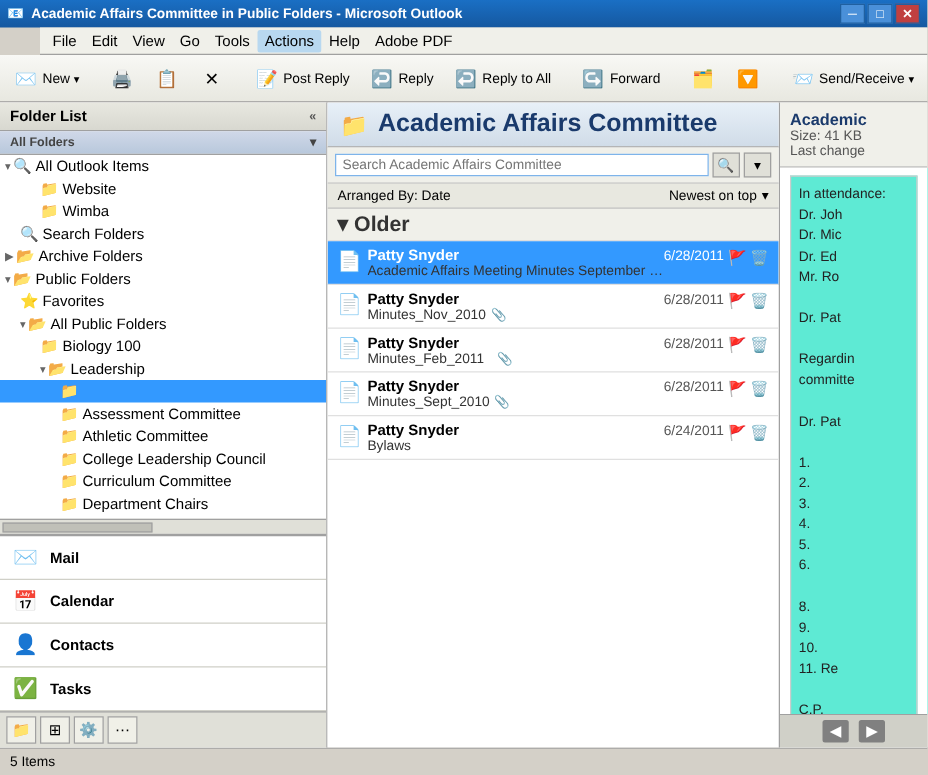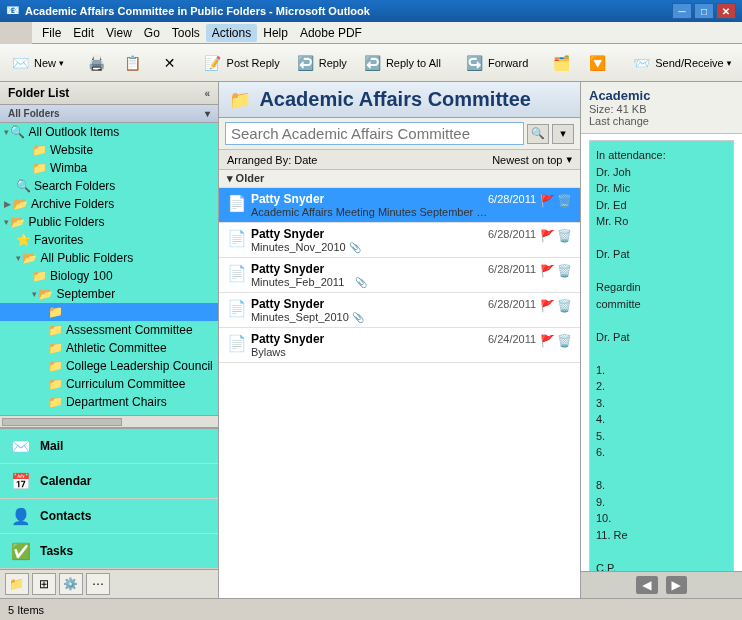--- a/index.html
+++ b/index.html
@@ -66,22 +66,22 @@
     .tb-arrow { font-size: 9px; }
 
     
     .main-layout {
       display: flex;
       height: calc(620px - 22px - 22px - 38px - 22px);
     }
 
     
     .folder-panel {
-      width: 219px;
-      background: #5eead4;
+      width: 262px;
+      background: #ffffff;
       border-right: 1px solid #a0a0a0;
       display: flex;
       flex-direction: column;
       overflow: hidden;
     }
     .folder-header {
       background: linear-gradient(to bottom, #e8e8e0, #d8d8d0);
       padding: 4px 8px;
       font-weight: bold;
       font-size: 12px;
@@ -165,40 +165,40 @@
       background: #f0f0ea;
       border-bottom: 1px solid #c0c0c0;
       display: flex;
       align-items: center;
       gap: 3px;
     }
     .search-bar input {
       flex: 1;
       padding: 2px 5px;
       border: 1px solid #7eb4ea;
-      font-size: 15px;
+      font-size: 11px;
       background: white;
     }
     .search-btn { width: 22px; height: 20px; border: 1px solid #a0a0a0; background: #e0e0d8; cursor: pointer; display: flex; align-items: center; justify-content: center; font-size: 11px; }
     .sort-bar {
       background: #e8e8e0;
       padding: 3px 8px;
       border-bottom: 1px solid #c0c0c0;
       display: flex;
       align-items: center;
       justify-content: space-between;
       font-size: 11px;
     }
     .sort-bar-left { display: flex; align-items: center; gap: 4px; }
     .message-list { flex: 1; overflow-y: auto; }
     .date-header {
       background: #f0f0ea;
       padding: 2px 8px;
       font-weight: bold;
-      font-size: 11px;
+      font-size: 17px;
       color: #333;
       border-bottom: 1px solid #ddd;
     }
     .message-item {
       padding: 4px 8px;
       border-bottom: 1px solid #e0e0e0;
       cursor: pointer;
       display: flex;
       align-items: flex-start;
       gap: 4px;
@@ -397,21 +397,21 @@
       </div>
 
       <div class="folder-item fi-indent-2">
         <span class="folder-icon">📁</span>
         <span>Biology 100</span>
       </div>
 
       <div class="folder-item fi-indent-2">
         <span class="expand-icon">▾</span>
         <span class="folder-icon">📂</span>
-        <span>September</span>
+        <span>Leadership</span>
       </div>
 
       <div class="folder-item fi-indent-3 selected">
         <span class="folder-icon">📁</span>
       </div>
 
       <div class="folder-item fi-indent-3">
         <span class="folder-icon">📁</span>
         <span>Assessment Committee</span>
       </div>

